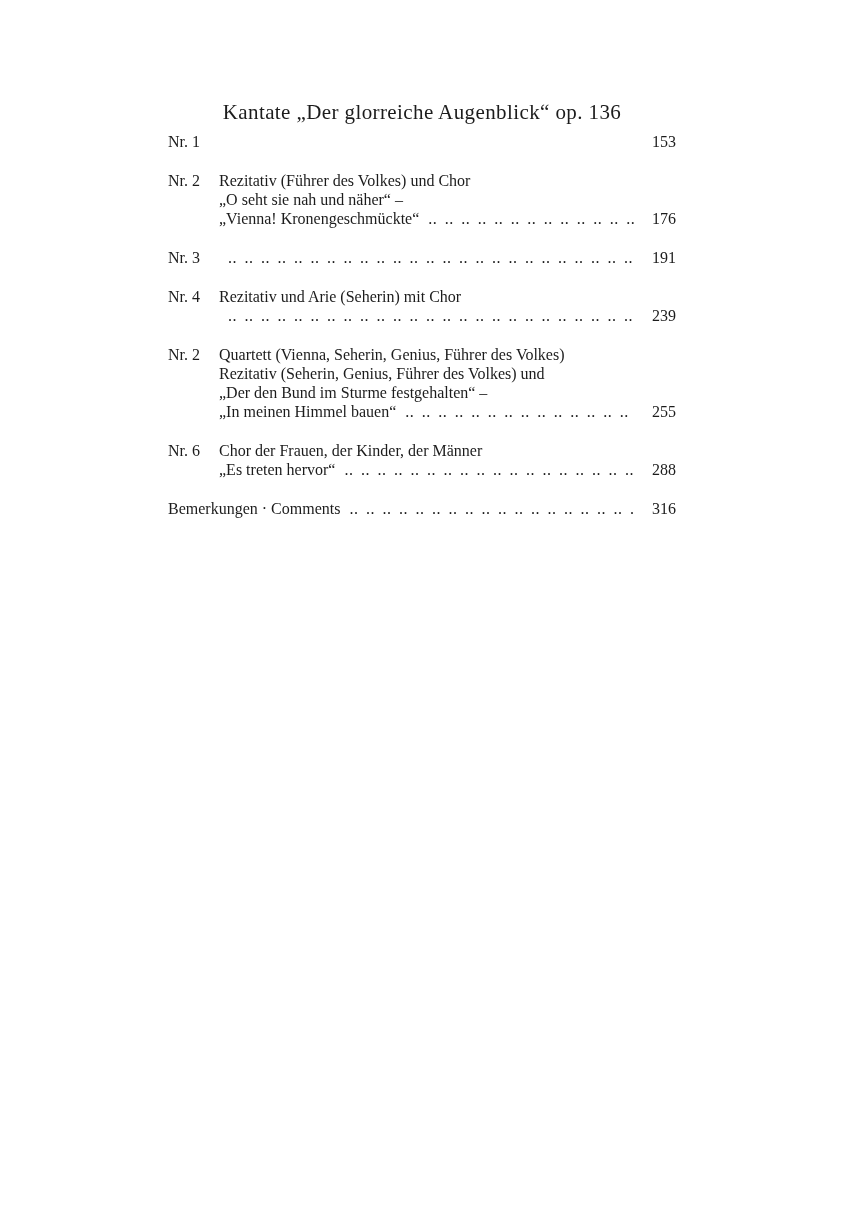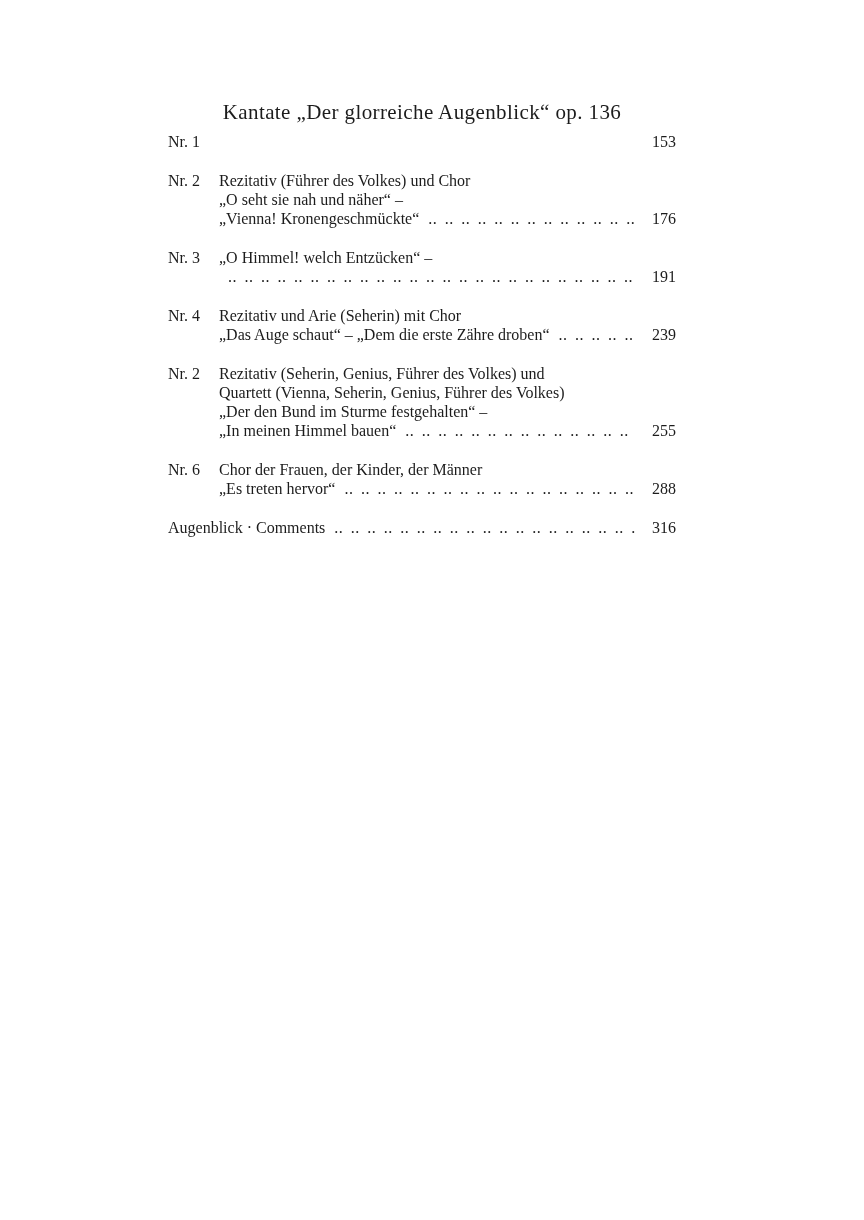--- a/index.html
+++ b/index.html
@@ -97,43 +97,41 @@
           <div class="line last">
             <span class="text">„Vienna! Kronengeschmückte“</span>
             <span class="leader"><span class="dots">.. .. .. .. .. .. .. .. .. .. .. .. .. .. .. .. .. .. .. .. .. .. .. .. .. .. .. .. .. ..</span></span>
             <span class="pagenum">176</span>
           </div>
         </div>
       </div>
       <div class="entry">
         <div class="label">Nr. 3</div>
         <div class="lines">
-          <div class="line">„O Himmel! welch Entzücken“ –</div>
           <div class="line last">
             <span class="leader"><span class="dots">.. .. .. .. .. .. .. .. .. .. .. .. .. .. .. .. .. .. .. .. .. .. .. .. .. .. .. .. .. ..</span></span>
             <span class="pagenum">191</span>
           </div>
         </div>
       </div>
       <div class="entry">
         <div class="label">Nr. 4</div>
         <div class="lines">
           <div class="line">Rezitativ und Arie (Seherin) mit Chor</div>
           <div class="line last">
-            <span class="text">„Das Auge schaut“ – „Dem die erste Zähre droben“</span>
             <span class="leader"><span class="dots">.. .. .. .. .. .. .. .. .. .. .. .. .. .. .. .. .. .. .. .. .. .. .. .. .. .. .. .. .. ..</span></span>
             <span class="pagenum">239</span>
           </div>
         </div>
       </div>
       <div class="entry">
         <div class="label">Nr. 2</div>
         <div class="lines">
+          <div class="line">Quartett (Vienna, Seherin, Genius, Führer des Volkes)</div>
           <div class="line">Rezitativ (Seherin, Genius, Führer des Volkes) und</div>
-          <div class="line">Quartett (Vienna, Seherin, Genius, Führer des Volkes)</div>
           <div class="line">„Der den Bund im Sturme festgehalten“ –</div>
           <div class="line last">
             <span class="text">„In meinen Himmel bauen“</span>
             <span class="leader"><span class="dots">.. .. .. .. .. .. .. .. .. .. .. .. .. .. .. .. .. .. .. .. .. .. .. .. .. .. .. .. .. ..</span></span>
             <span class="pagenum">255</span>
           </div>
         </div>
       </div>
       <div class="entry">
         <div class="label">Nr. 6</div>
@@ -142,20 +140,20 @@
           <div class="line last">
             <span class="text">„Es treten hervor“</span>
             <span class="leader"><span class="dots">.. .. .. .. .. .. .. .. .. .. .. .. .. .. .. .. .. .. .. .. .. .. .. .. .. .. .. .. .. ..</span></span>
             <span class="pagenum">288</span>
           </div>
         </div>
       </div>
       <div class="entry footer">
         <div class="lines">
           <div class="line last">
-            <span class="text">Augenblick · Comments</span>
+            <span class="text">Bemerkungen · Comments</span>
             <span class="leader"><span class="dots">.. .. .. .. .. .. .. .. .. .. .. .. .. .. .. .. .. .. .. .. .. .. .. .. .. .. .. .. .. ..</span></span>
             <span class="pagenum">316</span>
           </div>
         </div>
       </div>
     </div>
 </div>
 
 </body></html>

